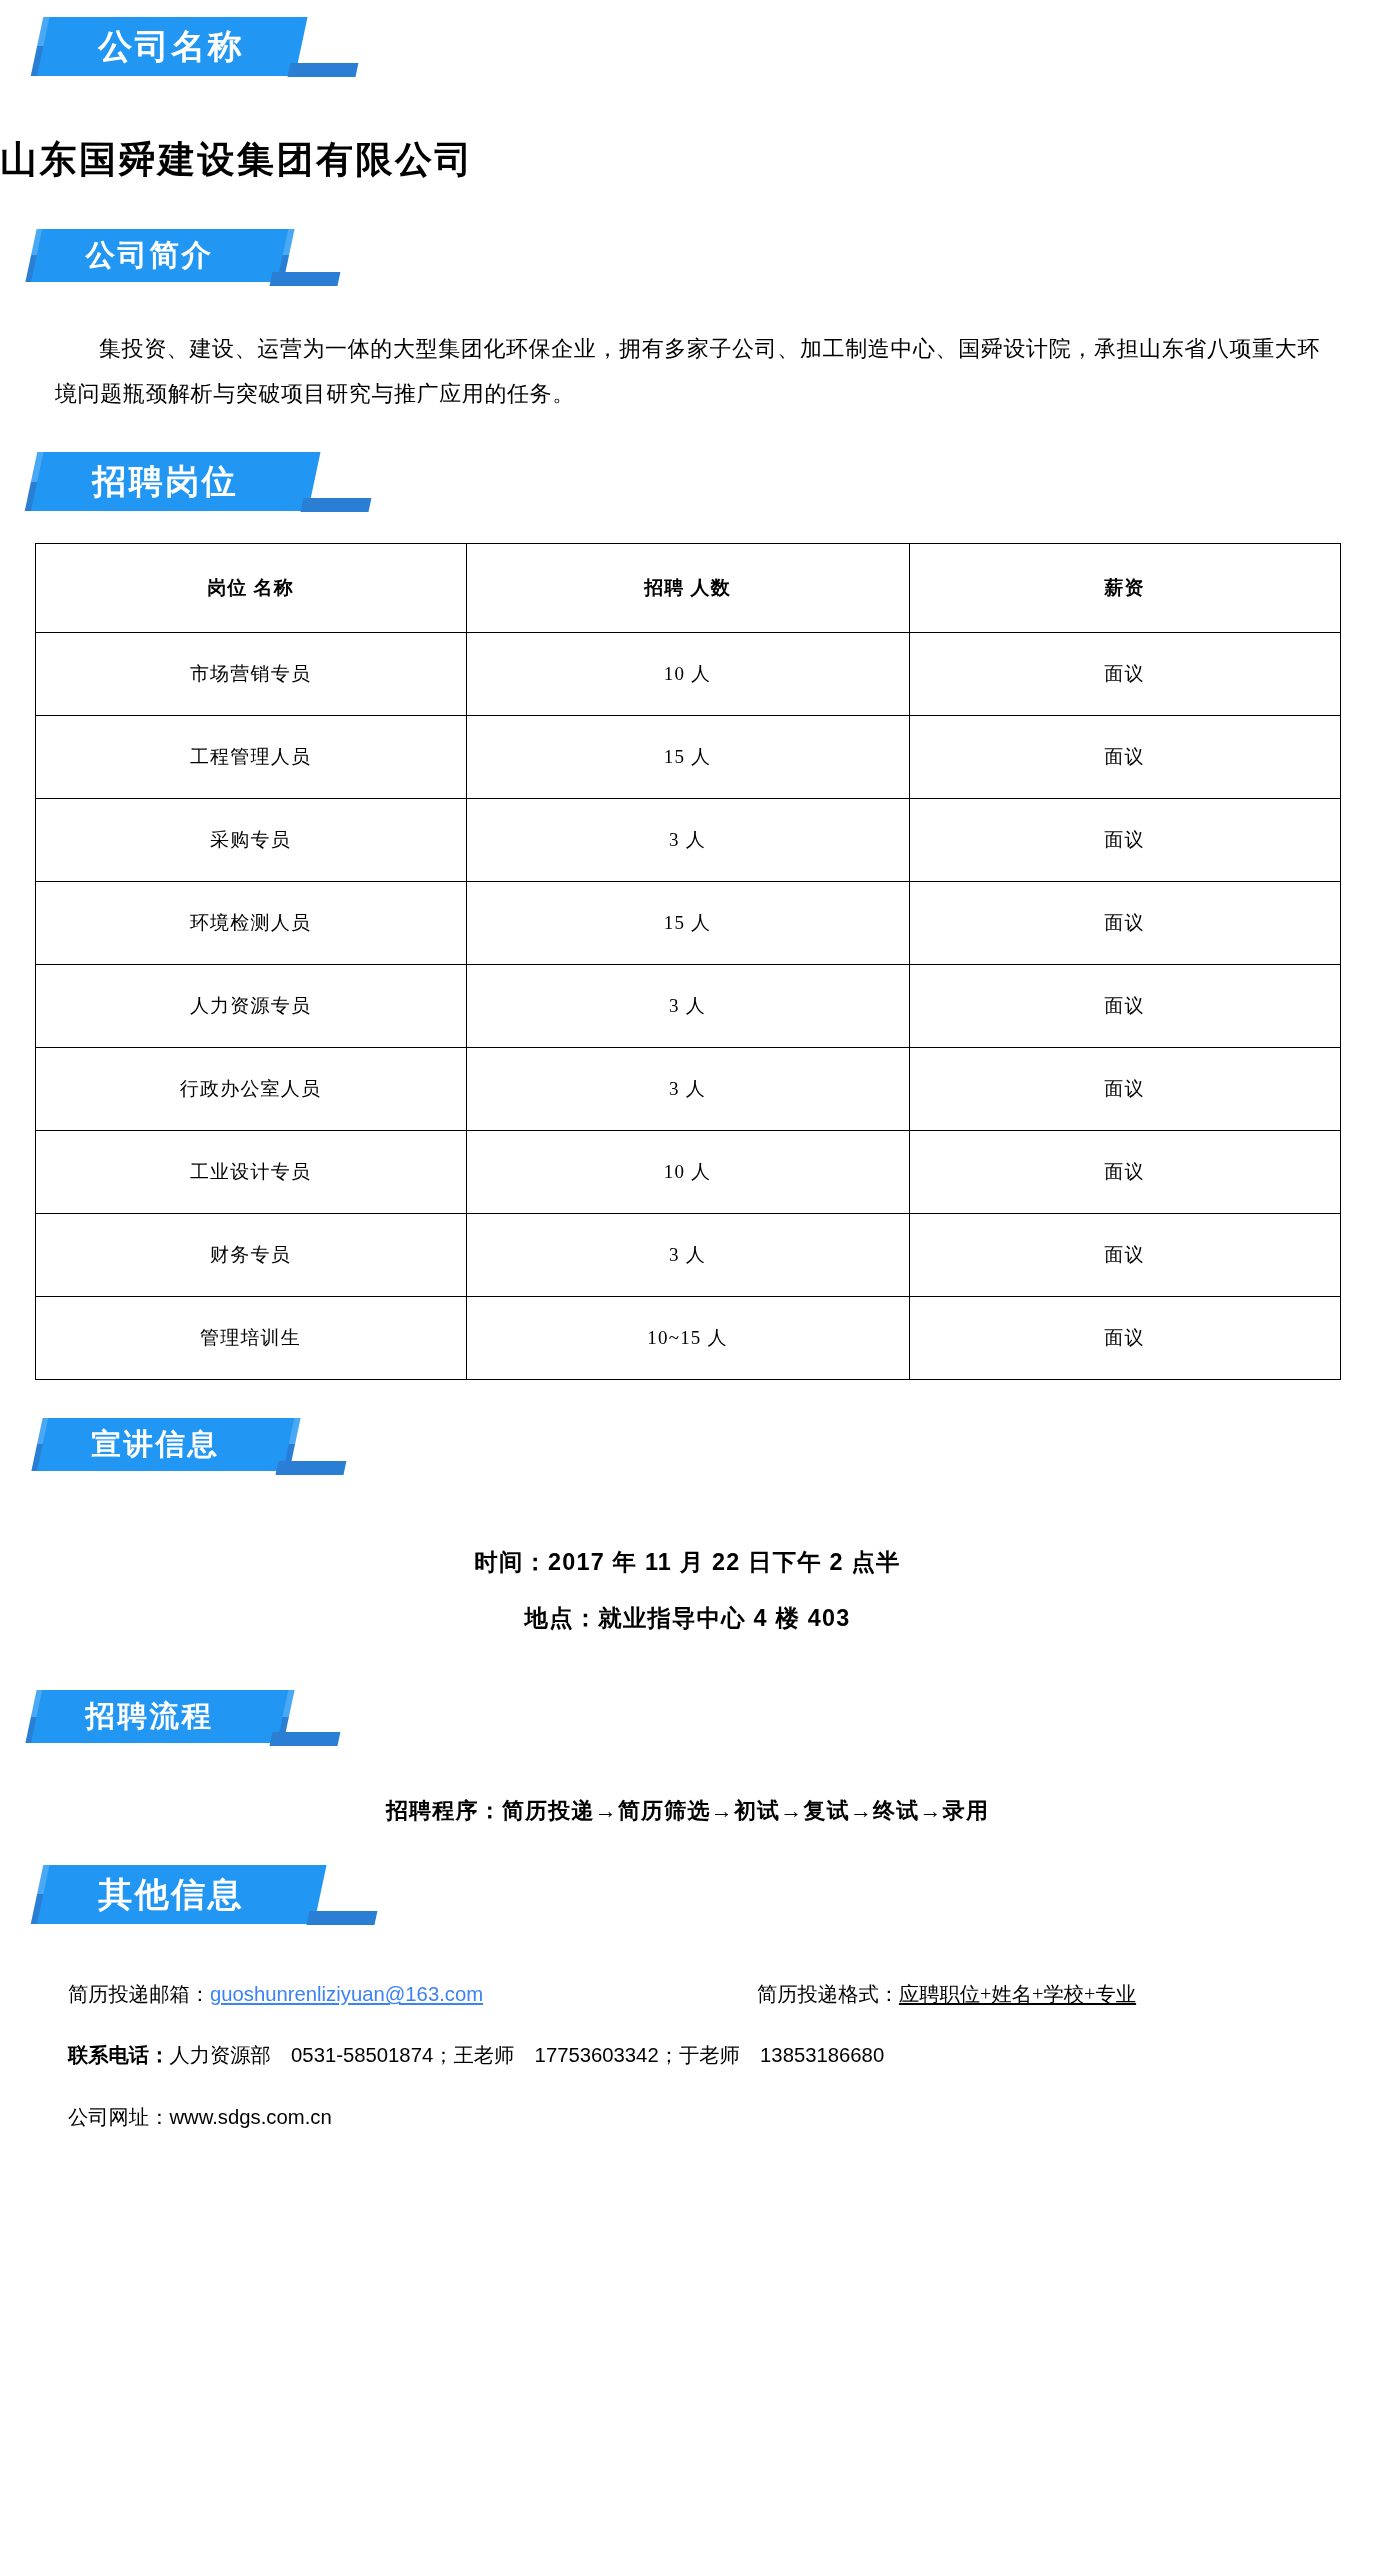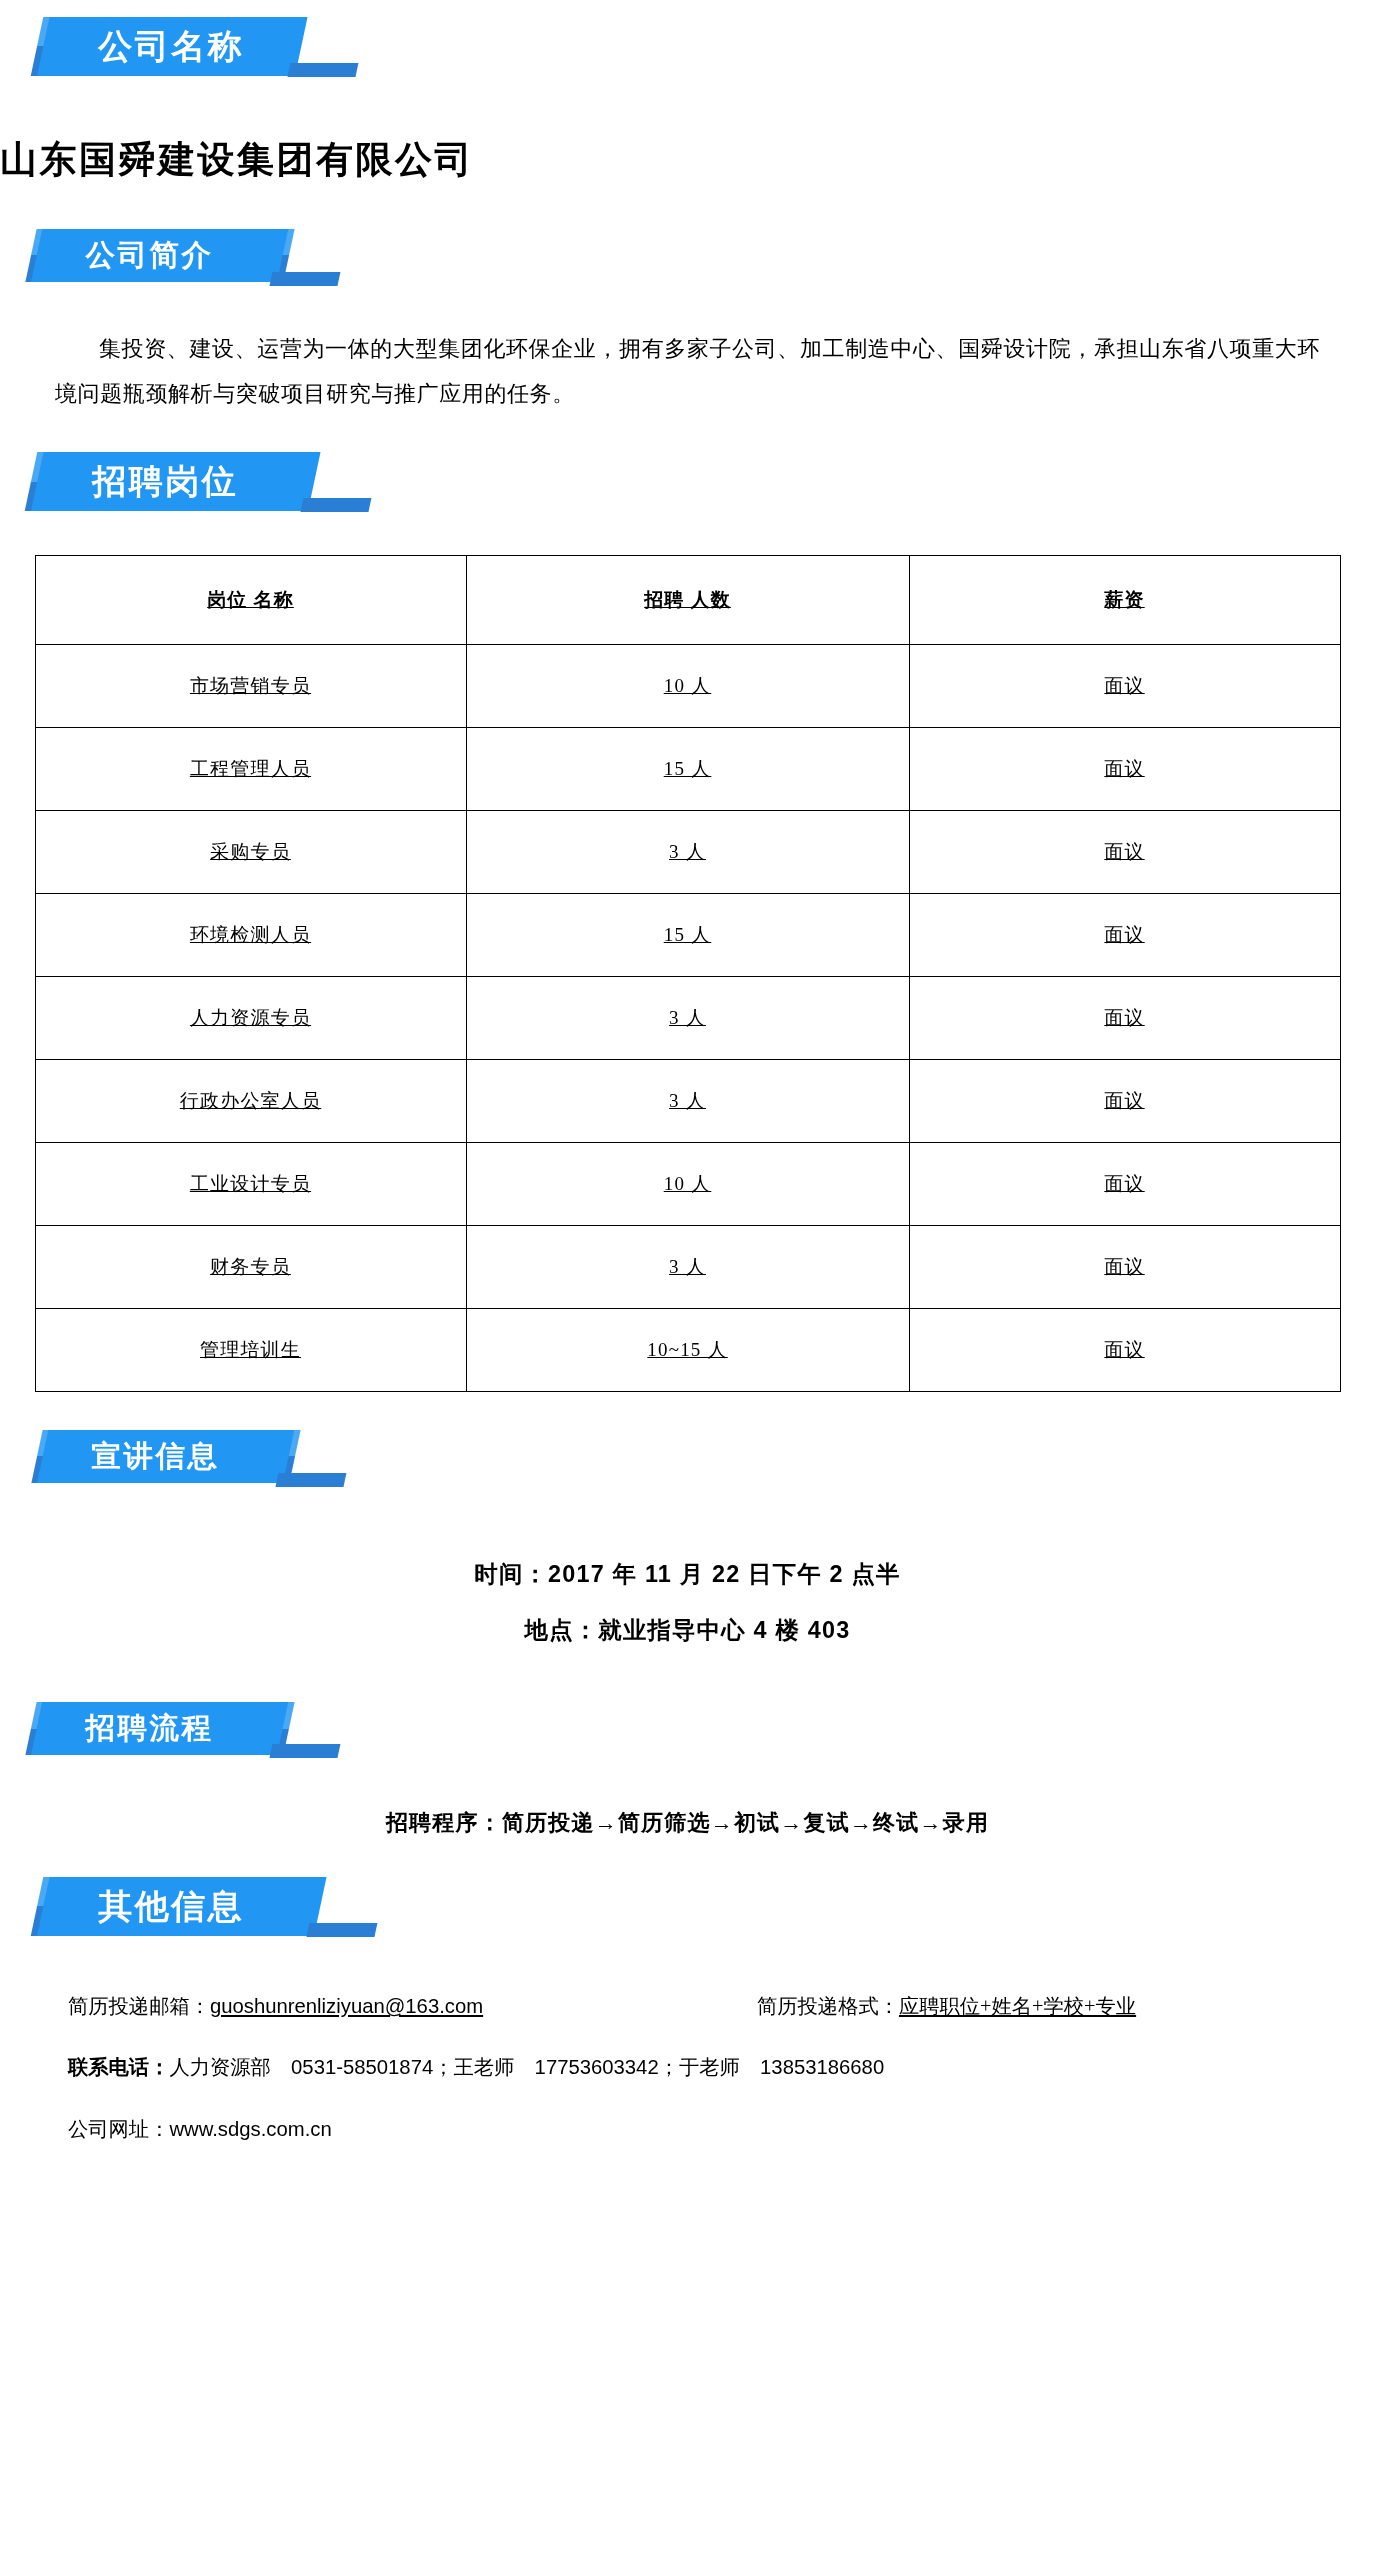--- a/index.html
+++ b/index.html
@@ -85,24 +85,23 @@
     text-align: justify;
     letter-spacing: 0.6px;
   }
 
   
   .table-wrap {
     padding: 12.3px 12.3px 0 12.3px;
   }
   table.jobs {
     width: 1305px;
-    margin: 16px auto;
+    margin: 4px auto;
     border-collapse: collapse;
     table-layout: fixed;
-    text-decoration: underline;
   }
   table.jobs th, table.jobs td {
     border: 1.2px solid #000000;
     text-align: center;
     font-size: 19px;
     height: 80px;
     font-family: "Liberation Serif", serif;
     letter-spacing: 1.2px;
   }
   table.jobs th {
@@ -147,21 +146,21 @@
     flex-wrap: wrap;
   }
   .other .col-left {
     min-width: 689px;
   }
   .u {
     text-decoration: underline;
     font-family: Liberation Serif, serif;
   }
   .link {
-    color: #000000;
+    color: #3b82f6;
     text-decoration: underline;
   }
   .bold {
     font-weight: bold;
   }
 </style>
 </head>
 <body>
 
 <div class="page">

